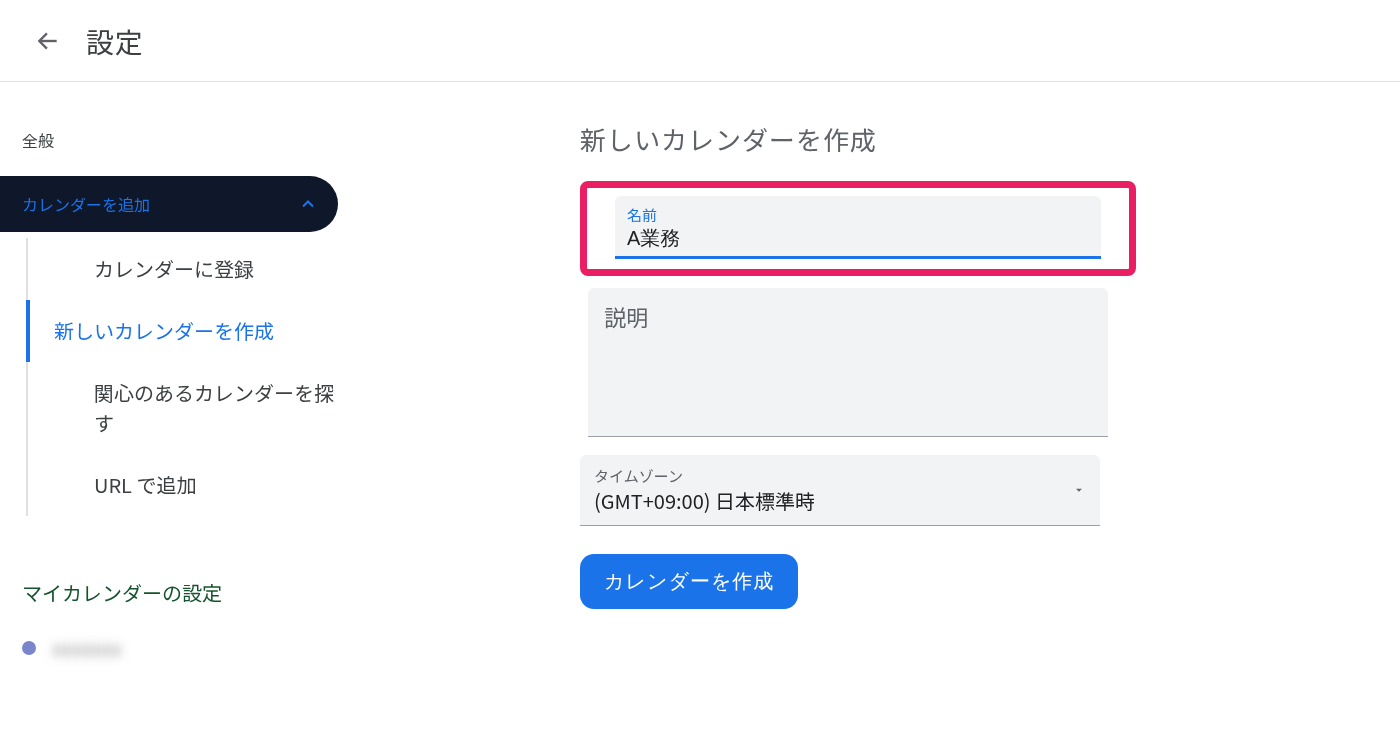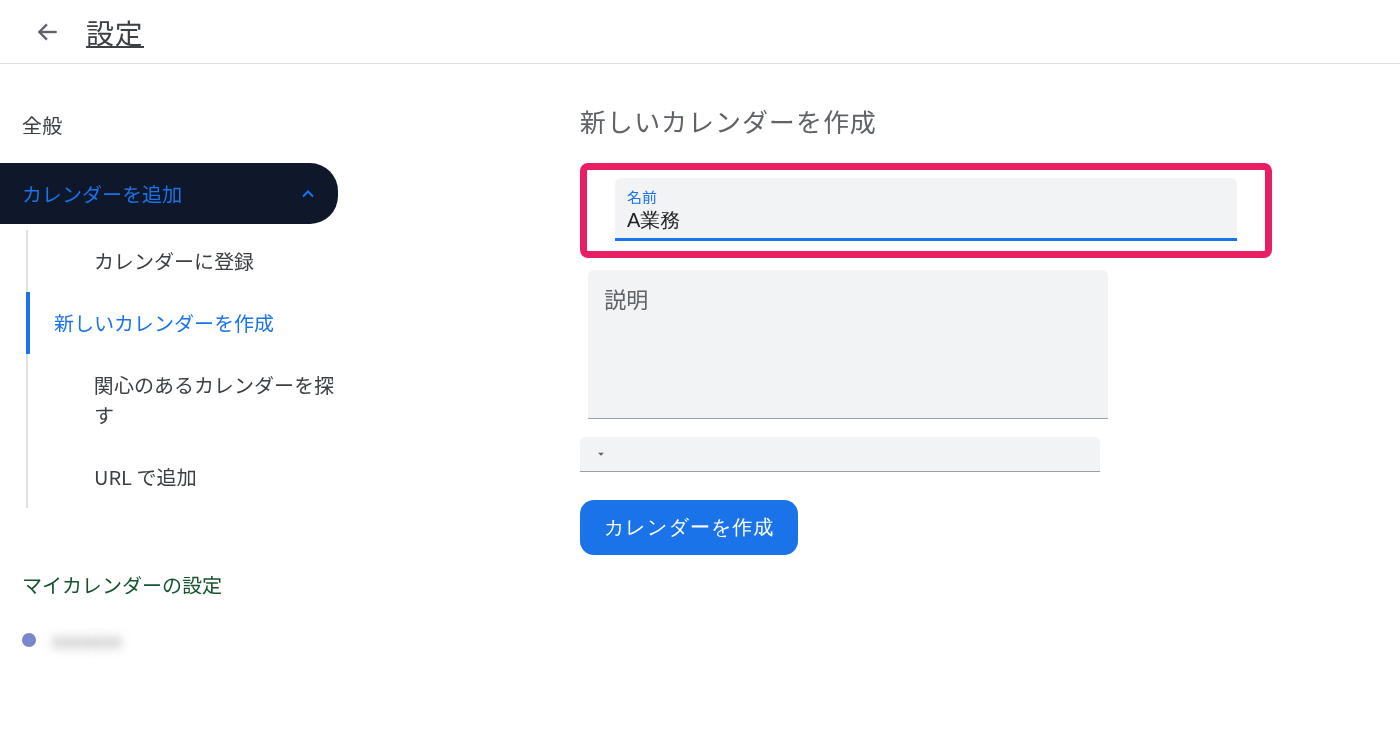--- a/index.html
+++ b/index.html
@@ -7,24 +7,23 @@
       font-family: "Hiragino Kaku Gothic ProN", "Noto Sans JP", Arial, sans-serif;
       background: #fff;
       color: #3c4043;
       width: 1400px;
       height: 741px;
       overflow: hidden;
     }
     .header {
       display: flex;
       align-items: center;
-      height: 64px;
+      height: 82px;
       padding: 2px 28px;
       border-bottom: 1px solid #e0e0e0;
-      text-decoration: underline;
     }
     .header .back-btn {
       width: 40px; height: 40px;
       display:flex;align-items:center;justify-content:center;
       border-radius:50%;
       cursor:pointer;
       color:#5f6368;
     }
     .header .title {
       font-size: 28px;
@@ -33,21 +32,21 @@
       letter-spacing: 1px;
     }
     .body {
       display: flex;
     }
     .sidebar {
       width: 360px;
       padding-top: 32px;
     }
     .side-item {
-      font-size: 20px;
+      font-size: 16px;
       color: #3c4043;
       padding: 14px 0 14px 22px;
       cursor:pointer;
     }
     .side-item.expandable {
       display:flex;
       align-items:center;
       justify-content:space-between;
       background: #0f172a;
       color:#1a73e8;
@@ -111,21 +110,21 @@
       font-size: 26px;
       font-weight: 400;
       color:#5f6368;
       letter-spacing: 1px;
       margin-bottom: 24px;
     }
     .highlight-box {
       border: 7px solid #ea1e63;
       border-radius: 8px;
       padding: 8px 28px 10px 28px;
-      width: 692px;
+      width: 556px;
       margin-bottom: 12px;
     }
     .field {
       background:#f1f3f4;
       border-radius: 6px 6px 0 0;
       width: 520px;
       position:relative;
     }
     .field.name-field {
       width: 100%;
@@ -241,20 +240,24 @@
         <div class="field-label-sm">名前</div>
         <input class="field-input" type="text" value="A業務" style="">
       </div>
     </div>
 
     <div class="desc-field">
       <div class="lbl">説明</div>
     </div>
 
     <div class="tz-field">
+      <div>
+        <div class="tz-label-sm">タイムゾーン</div>
+        <div class="tz-value">(GMT+09:00) 日本標準時</div>
+      </div>
       <span class="tz-arrow">
         <svg width="14" height="14" viewBox="0 0 24 24" fill="currentColor">
             <path d="M7 10l5 5 5-5z"></path>
           </svg>
       </span>
     </div>
 
 
     <button class="create-btn">カレンダーを作成</button>
   </div>

